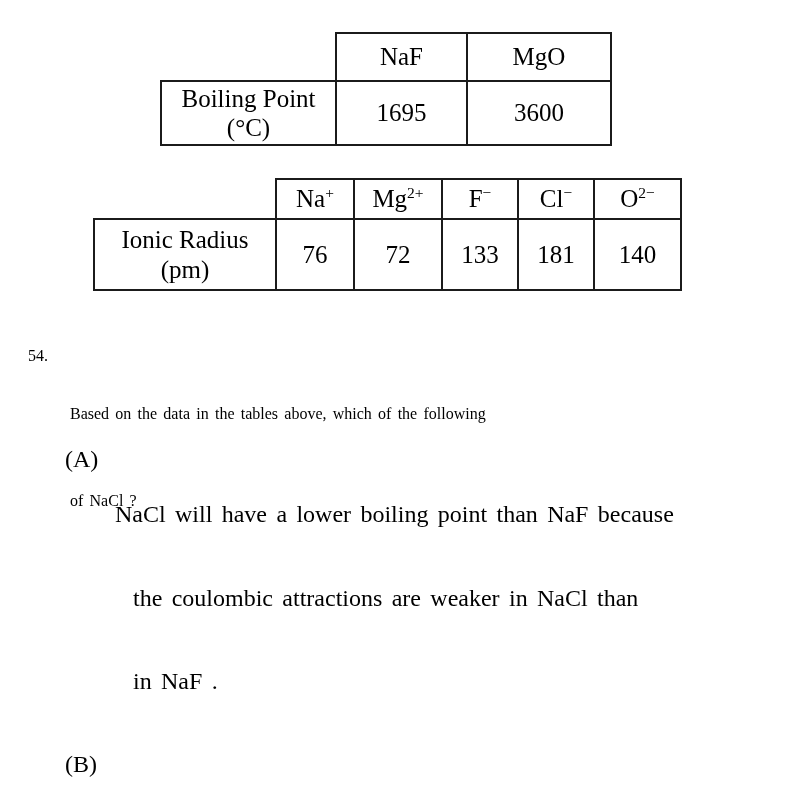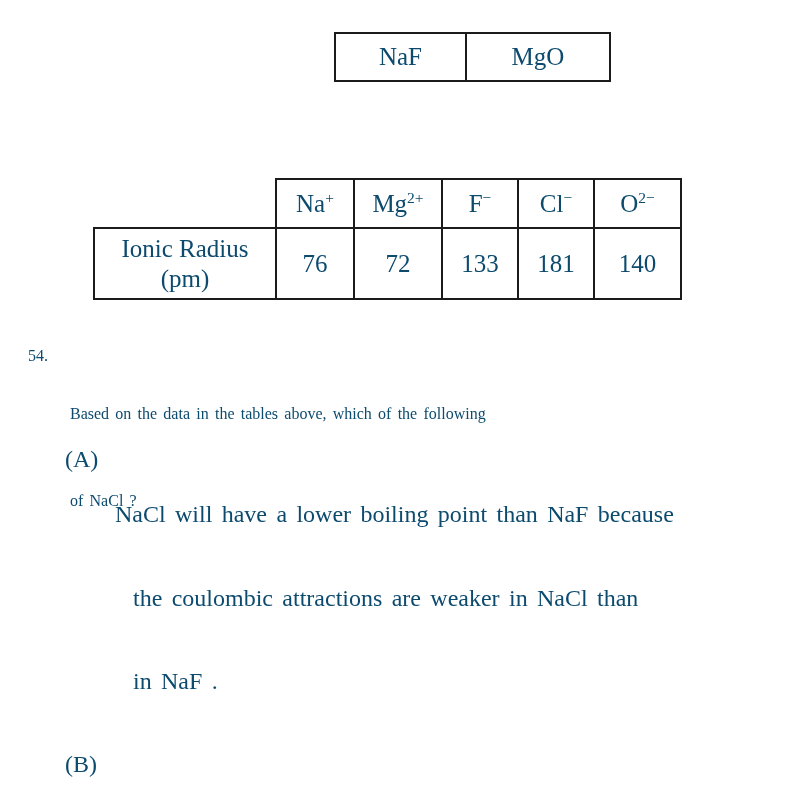--- a/index.html
+++ b/index.html
@@ -2,21 +2,21 @@
 <html><head>
 <meta charset="utf-8">
 <style>
   * { margin: 0; padding: 0; box-sizing: border-box; }
   html, body { background: #ffffff; }
   .page {
     position: relative;
     width: 801px;
     height: 790px;
     background: #ffffff;
-    color: #0c4a6e;
+    color: #000000;
     font-family: "Liberation Serif", serif;
     overflow: hidden;
   }
 
   
   table { border-collapse: collapse; position: absolute; }
   th, td {
     border: 2px solid #1b1b1b;
     font-weight: normal;
     text-align: center;
@@ -32,21 +32,21 @@
   .t1 .hrow th, .t1 .hrow td { height: 48px; }
   .t1 .drow th, .t1 .drow td { height: 64px; }
 
   .t2 { left: 93px; top: 178px; font-size: 25px; }
   .t2 .col-label { width: 182px; }
   .t2 .col-0 { width: 78px; }
   .t2 .col-1 { width: 88px; margin-left: 48px; }
   .t2 .col-2 { width: 76px; }
   .t2 .col-3 { width: 76px; }
   .t2 .col-4 { width: 87px; margin-left: 17px; }
-  .t2 .hrow th, .t2 .hrow td { height: 49px; }
+  .t2 .hrow th, .t2 .hrow td { height: 40px; }
   .t2 .drow th, .t2 .drow td { height: 71px; }
 
   .row-label { line-height: 1.18; }
   sup.charge {
     font-size: 0.62em;
     position: relative;
     top: -0.55em;
     vertical-align: baseline;
     letter-spacing: 0;
   }
@@ -82,20 +82,28 @@
 <body>
 
 <div class="page">
 
   <table class="t1">
     <tbody>
         <tr class="hrow">
       <td class="stub col-label"></td>
       <th class="col-a"><span>NaF</span></th>
       <th class="col-b"><span>MgO</span></th>
+    </tr>
+    <tr class="drow">
+      <th class="row-label">
+        <div>Boiling Point</div>
+        <div>(°C)</div>
+      </th>
+      <td>1695</td>
+      <td>3600</td>
     </tr>
   </tbody>
     </table>
 
   <table class="t2">
     <tbody>
         <tr class="hrow">
       <td class="stub col-label"></td>
       <th class="col-0"><span>Na</span><sup class="charge">+</sup></th>
       <th class="col-1"><span>Mg</span><sup class="charge">2+</sup></th>

